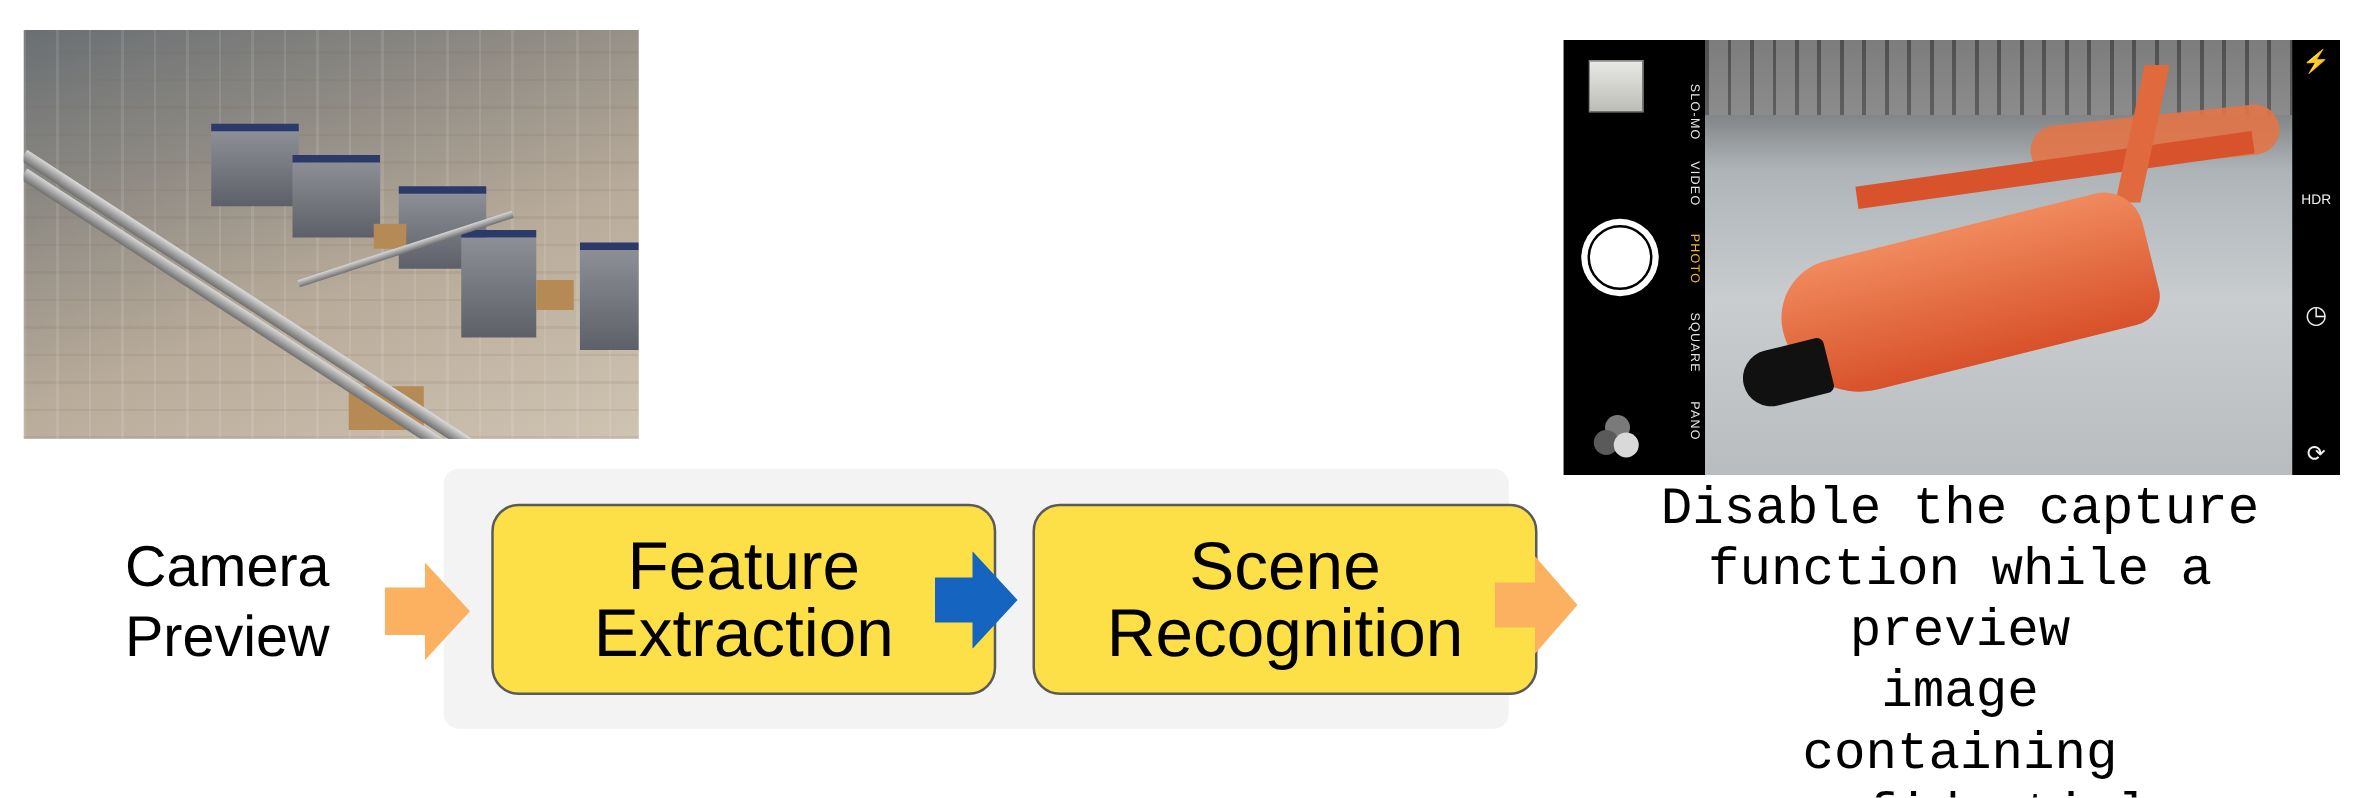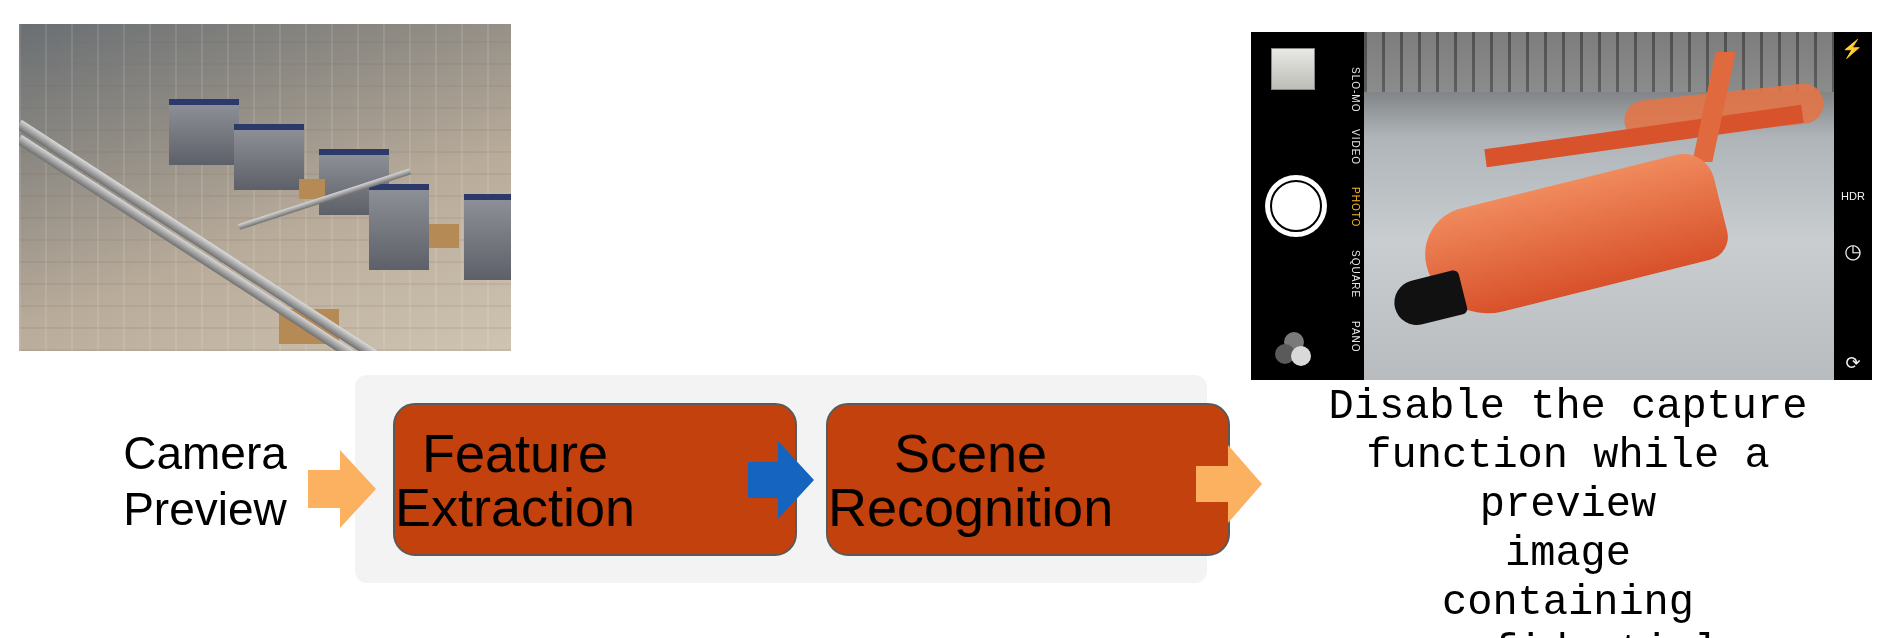--- a/index.html
+++ b/index.html
@@ -52,27 +52,27 @@
     box-sizing:border-box; border:2px solid #000; background:#fff; }
   .filters { position:absolute; left:24px; top:300px; width:40px; height:36px; }
   .filters span { position:absolute; width:20px; height:20px; border-radius:50%; }
 
   .side-icon { position:absolute; left:0; width:38px; text-align:center; color:#f2f2f2; }
   .hdr { font-size:11px; }
 
   
   .pipeline-bg { position:absolute; left:355px; top:375px; width:852px; height:208px;
     background:#f3f3f3; border-radius:12px; }
-  .block { position:absolute; width:404px; height:153px; background:#c2410c;
+  .block { position:absolute; width:404px; height:153px; background:#fde047;
     border:2px solid #5a5a5a; border-radius:22px; box-sizing:border-box;
-    display:flex; align-items:center; justify-content:flex-start; text-align:center;
+    display:flex; align-items:center; justify-content:center; text-align:center;
     font-size:54px; line-height:54px; color:#000; }
   .block-fe { left:393px; top:403px; }
   .block-sr { left:826px; top:403px; }
-  .label-camera { position:absolute; left:100px; top:425px; width:210px; text-align:center;
+  .label-camera { position:absolute; left:100px; top:425px; width:210px; text-align:left;
     font-size:46px; line-height:56px; }
   .result-text { position:absolute; left:1298px; top:381px; width:540px; text-align:center;
     font-size:42px; line-height:46px; }
   .arrow { position:absolute; }
 </style>
 </head>
 <body>
 
 <div class="photo-factory">
   <div class="machine" style="left:150px;top:75px;width:70px;height:60px;"></div>
@@ -113,21 +113,21 @@
     <div class="ceiling"></div>
     <div class="plane2"></div>
     <div class="plane-wing"></div>
     <div class="plane-tail"></div>
     <div class="plane-body"></div>
     <div class="plane-nose"></div>
   </div>
 
   <div class="cam-right">
     <div class="side-icon" style="top:6px;font-size:18px;">⚡</div>
-    <div class="side-icon hdr" style="top:122px;margin-top:36px;">HDR</div>
+    <div class="side-icon hdr" style="top:122px;">HDR</div>
     <div class="side-icon" style="top:207px;font-size:20px;">◷</div>
     <div class="side-icon" style="top:320px;font-size:18px;">⟳</div>
   </div>
 </div>
 
 <div class="pipeline-bg"></div>
 
 <div class="label-camera">
   <span style="white-space:pre-line;">Camera
 Preview</span>

